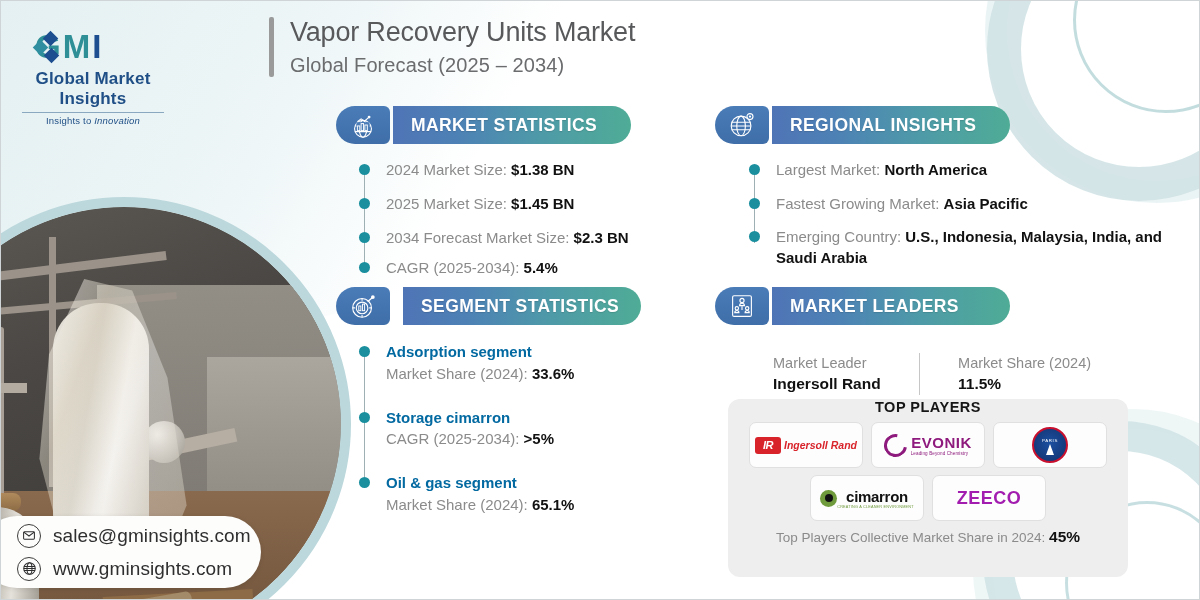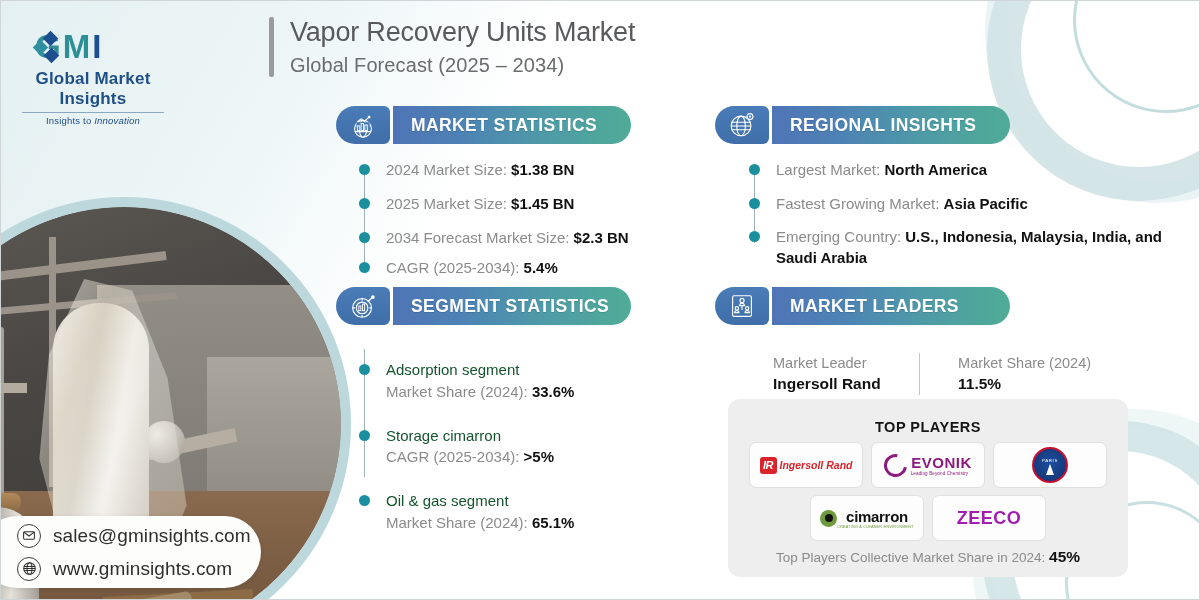--- a/index.html
+++ b/index.html
@@ -172,51 +172,51 @@
   
   .tl{position:absolute;}
   .tl-line{position:absolute;left:3.5px;top:8px;width:1.6px;background:#9fb0b4;}
   .tl-item{position:relative;padding-left:26px;margin-bottom:0;}
   .tl-dot{
     position:absolute;left:0;top:6px;width:9px;height:9px;border-radius:50%;
     background:#1b8f9e;box-shadow:0 0 0 1px #1b8f9e;
   }
   .tl-text{font-size:15px;color:#8b8b8b;line-height:1.45;}
   .tl-text b{color:#111111;font-weight:bold;}
-  .tl-title{font-size:15px;color:#14532d;font-weight:normal;line-height:1.45;margin-top:18px;}
+  .tl-title{font-size:15px;color:#0369a1;font-weight:bold;line-height:1.45;}
 
   
   .leader-wrap{position:absolute;left:772px;top:352px;display:flex;gap:38px;}
   .leader-col .lab{font-size:14.5px;color:#8b8b8b;line-height:1.4;}
   .leader-col .val{font-size:15.5px;color:#111;font-weight:bold;line-height:1.4;}
   .leader-div{width:1.4px;background:#c6c6c6;align-self:stretch;}
 
   
   .players{
     position:absolute;left:727px;top:398px;width:400px;height:178px;
-    background:#eeeeee;border-radius:12px;padding-top:20px;box-sizing:border-box;
+    background:#eeeeee;border-radius:12px;padding-top:0;box-sizing:border-box;
   }
   .players-title{
     text-align:center;font-size:14.5px;font-weight:bold;color:#151515;letter-spacing:.5px;
     margin-bottom:7px;
   }
   .logo-row{display:flex;justify-content:center;gap:8px;margin-bottom:7px;}
   .logo-card{
     width:112px;height:44px;background:#fdfdfd;border:1px solid #e0e0e0;border-radius:7px;
     display:flex;align-items:center;justify-content:center;overflow:hidden;
   }
   .players-foot{
     text-align:center;font-size:13.5px;color:#8b8b8b;margin-top:2px;
   }
   .players-foot b{color:#111;font-weight:bold;font-size:15.5px;}
 
   
   .bm{display:flex;align-items:center;justify-content:center;}
   .ir-box{
-    width:17px;height:17px;border-radius:3px;background:#d8232a;color:#fff;
+    width:26px;height:17px;border-radius:3px;background:#d8232a;color:#fff;
     font-size:11px;font-weight:bold;font-style:italic;display:flex;
     align-items:center;justify-content:center;letter-spacing:-.5px;
   }
   .ir-txt{font-size:10.5px;color:#d8232a;font-style:italic;font-weight:bold;margin-left:3px;}
   .ev-c{
     width:17px;height:17px;border-radius:50%;border:3px solid #8e1a7d;
     border-right-color:transparent;transform:rotate(-35deg);
   }
   .ev-txt{font-size:15px;font-weight:bold;color:#8e1a7d;letter-spacing:.5px;margin-left:4px;}
   .ev-sub{font-size:4.6px;color:#8e1a7d;letter-spacing:.1px;}
@@ -341,21 +341,21 @@
     <div class="tl-item" style="margin-bottom:9px;">
       <span class="tl-dot"></span>
       <div class="tl-text"><span>2034 Forecast Market Size: </span><b>$2.3 BN</b></div>
     </div>
     <div class="tl-item">
       <span class="tl-dot"></span>
       <div class="tl-text"><span>CAGR (2025-2034): </span><b>5.4%</b></div>
     </div>
   </div>
 
-  <div class="pill" style="left:335px;top:286px;">
+  <div class="pill" style="left:335px;top:286px;gap:10px;">
     <div class="pill-icon">
       <svg width="30" height="30" viewBox="0 0 32 32" fill="none" stroke="#ffffff" stroke-width="1.2">
         <circle cx="15" cy="18" r="10"></circle>
         <circle cx="15" cy="18" r="6.2"></circle>
         <rect x="11.5" y="16" width="2.2" height="5" stroke-width="1"></rect>
         <rect x="15.5" y="14" width="2.2" height="7" stroke-width="1"></rect>
         <path d="M21 11.5l5-4.5" stroke-width="1.3"></path>
         <circle cx="26.5" cy="6.5" r="2" fill="#ffffff" stroke="none"></circle>
         <path d="M15 8v2.4M15 25.6V28M5 18h2.4M22.6 18H25"></path>
       </svg>

